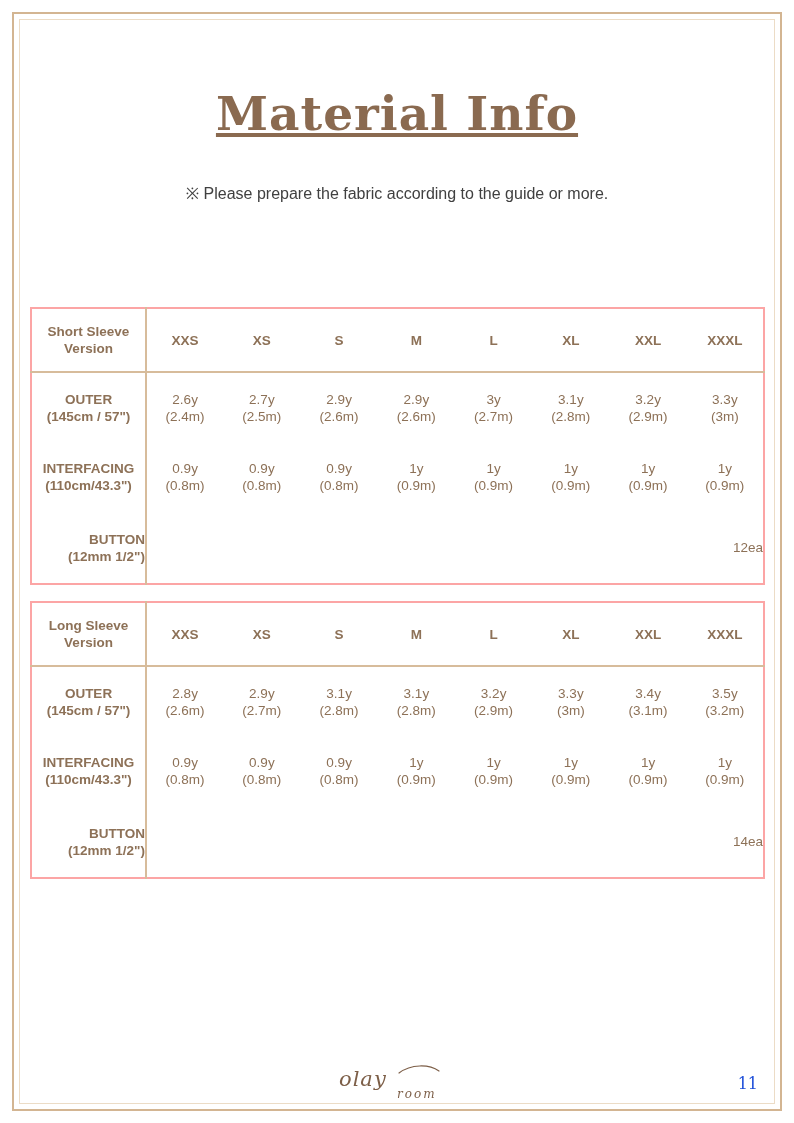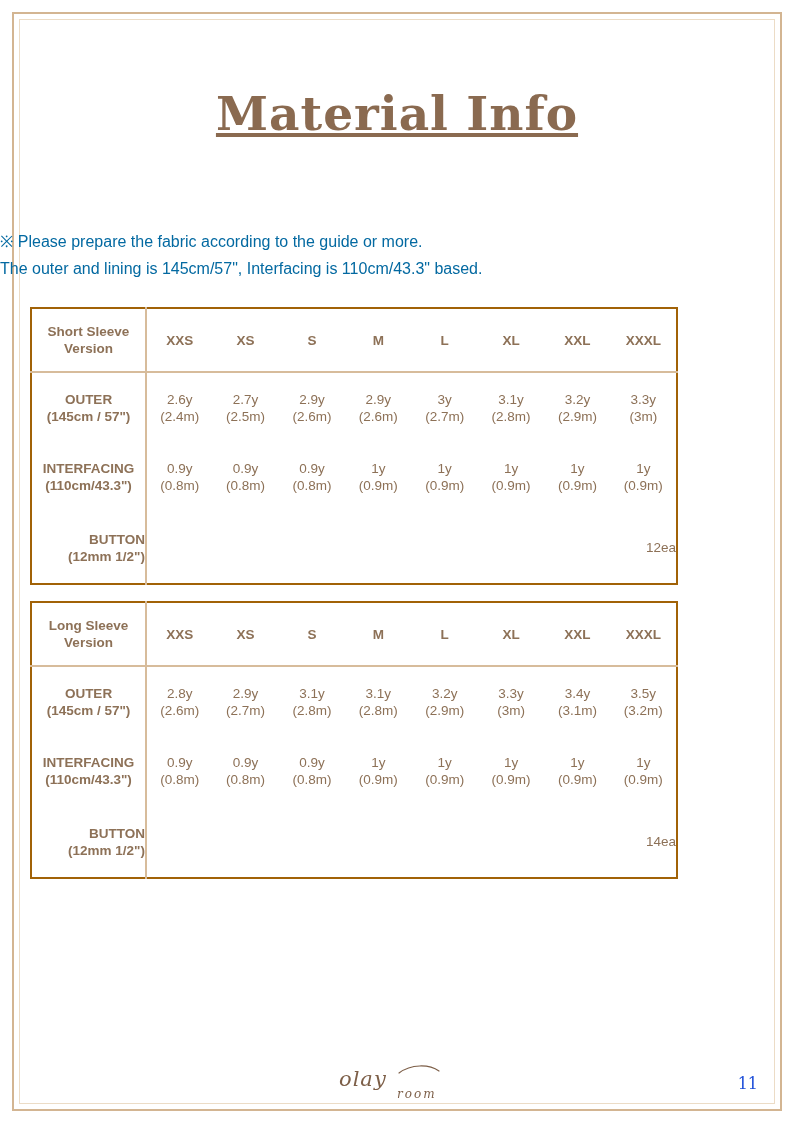--- a/index.html
+++ b/index.html
@@ -5,27 +5,27 @@
   html,body{margin:0;padding:0;background:#ffffff;}
   .page{position:relative;width:794px;height:1123px;background:#ffffff;
         font-family:"Liberation Sans",sans-serif;overflow:hidden;}
   .frame-outer{position:absolute;inset:12px;border:2px solid #d3b592;pointer-events:none;}
   .frame-inner{position:absolute;inset:19px;border:1px solid #ecdcc6;pointer-events:none;}
 
   .title{position:absolute;top:86px;left:0;right:0;margin:0;text-align:center;
          font-family:"DejaVu Serif",serif;font-weight:700;font-size:47px;
          color:#8a6a50;letter-spacing:1px;text-decoration:underline;}
 
-  .notes{position:absolute;top:180px;left:0;right:0;text-align:left;
-         color:#0369a1;font-size:16px;line-height:27px;margin-top:48px;}
+  .notes{position:absolute;top:180px;left:0;right:0;text-align:center;
+         color:#404040;font-size:16px;line-height:27px;}
   .notes p{margin:0;}
 
-  .mat-table{position:absolute;left:30px;width:648px;border-collapse:collapse;
+  .mat-table{position:absolute;left:30px;width:735px;border-collapse:collapse;
              table-layout:fixed;text-align:center;color:#8d7157;font-size:13.5px;
-             line-height:17px;background:#fff;border:2px solid #a16207;}
+             line-height:17px;background:#fff;border:2px solid #fca5a5;}
   .t1{top:307px;}
   .t2{top:601px;}
   .mat-table th,.mat-table td{padding:0;vertical-align:middle;white-space:pre-line;}
   .mat-table thead th{border-bottom:2px solid #d7bc9b;height:62px;font-weight:700;}
   .mat-table .label-col{border-right:2px solid #d7bc9b;font-weight:700;}
   .mat-table tbody td{font-weight:400;}
   .mat-table tbody td.label-col{font-weight:700;}
   .val-row{height:70px;}
   .button-row{height:72px;text-align:right;}
 
@@ -37,21 +37,20 @@
 <body>
 
 <div class="page">
   <div class="frame-outer"></div>
   <div class="frame-inner"></div>
 
   <h1 class="title">Material Info</h1>
 
   <div class="notes">
     <p>※ Please prepare the fabric according to the guide or more.</p>
-    <p>The outer and lining is 145cm/57", Interfacing is 110cm/43.3" based.</p>
   </div>
 
   <table class="mat-table t1">
     <colgroup>
         <col style="width:115px">
         <col span="8">
       </colgroup>
     <thead>
       <tr>
         <th class="label-col">Short Sleeve

